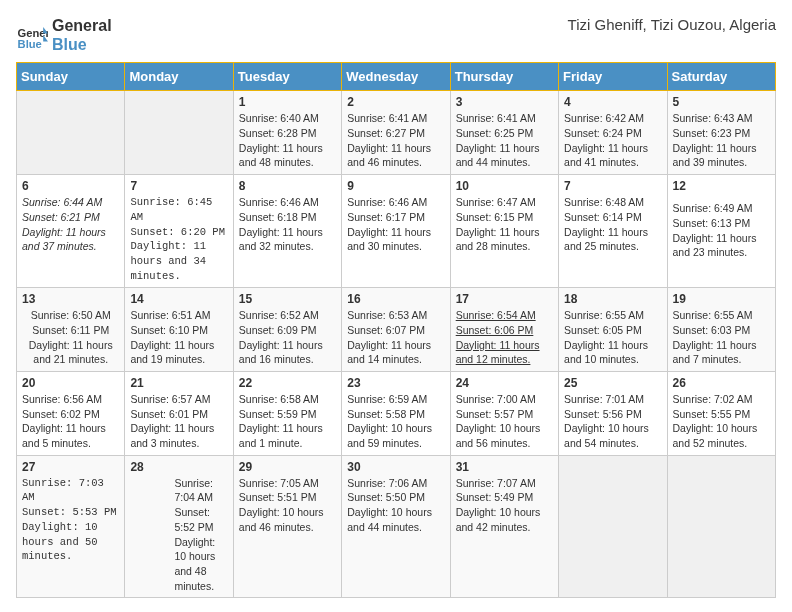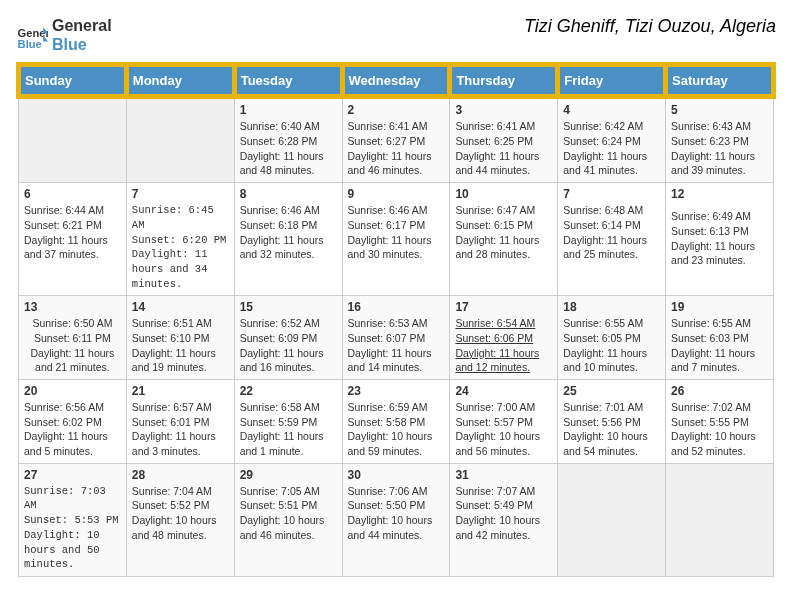--- a/index.html
+++ b/index.html
@@ -28,37 +28,36 @@
     .title-block {
       text-align: right;
     }
     .month-title {
       font-size: 36px;
       font-weight: bold;
       color: #333;
       line-height: 1.1;
     }
     .location-title {
-      font-size: 18px;
-      color: #000000;
-      font-style: italic;
+      font-size: 15px;
+      color: #404040;
     }
     table {
       width: 100%;
       border-collapse: collapse;
       font-size: 11px;
     }
     thead tr th {
       background-color: #4a90c4;
       color: #fff;
       font-weight: bold;
       font-size: 13px;
       padding: 6px 4px;
       text-align: left;
-      border: 5px solid #eab308;
+      border: 1px solid #eab308;
     }
     tbody tr td {
       border: 1px solid #ccc;
       padding: 4px 5px;
       vertical-align: top;
       width: calc(100% / 7);
       min-height: 70px;
       color: #333;
       background: #fff;
     }
@@ -147,21 +146,21 @@
         <td>
           <span class="day-num">5</span>
           <div class="day-detail" style="white-space: pre-line;">Sunrise: 6:43 AM
 Sunset: 6:23 PM
 Daylight: 11 hours and 39 minutes.</div>
         </td>
       </tr>
       <tr>
         <td>
           <span class="day-num">6</span>
-          <div class="day-detail" style="white-space: pre-line;">Sunrise: 6:44 AM
+          <div class="day-detail" style="white-space: pre-line; font-style: italic;">Sunrise: 6:44 AM
 Sunset: 6:21 PM
 Daylight: 11 hours and 37 minutes.</div>
         </td>
         <td>
           <span class="day-num">7</span>
           <div class="day-detail" style="white-space: pre-line; font-family: Liberation Mono, monospace;">Sunrise: 6:45 AM
 Sunset: 6:20 PM
 Daylight: 11 hours and 34 minutes.</div>
         </td>
         <td>
@@ -285,21 +284,21 @@
       </tr>
       <tr>
         <td>
           <span class="day-num">27</span>
           <div class="day-detail" style="white-space: pre-line; font-family: Liberation Mono, monospace;">Sunrise: 7:03 AM
 Sunset: 5:53 PM
 Daylight: 10 hours and 50 minutes.</div>
         </td>
         <td>
           <span class="day-num">28</span>
-          <div class="day-detail" style="white-space: pre-line;">Sunrise: 7:04 AM
+          <div class="day-detail" style="white-space: pre-line; margin-left: 44px;">Sunrise: 7:04 AM
 Sunset: 5:52 PM
 Daylight: 10 hours and 48 minutes.</div>
         </td>
         <td>
           <span class="day-num">29</span>
           <div class="day-detail" style="white-space: pre-line;">Sunrise: 7:05 AM
 Sunset: 5:51 PM
 Daylight: 10 hours and 46 minutes.</div>
         </td>
         <td>

